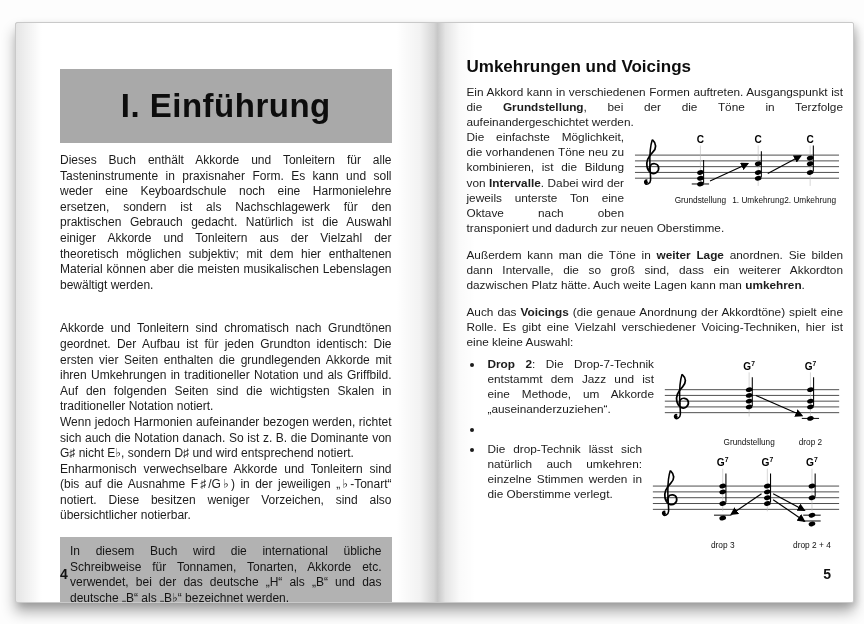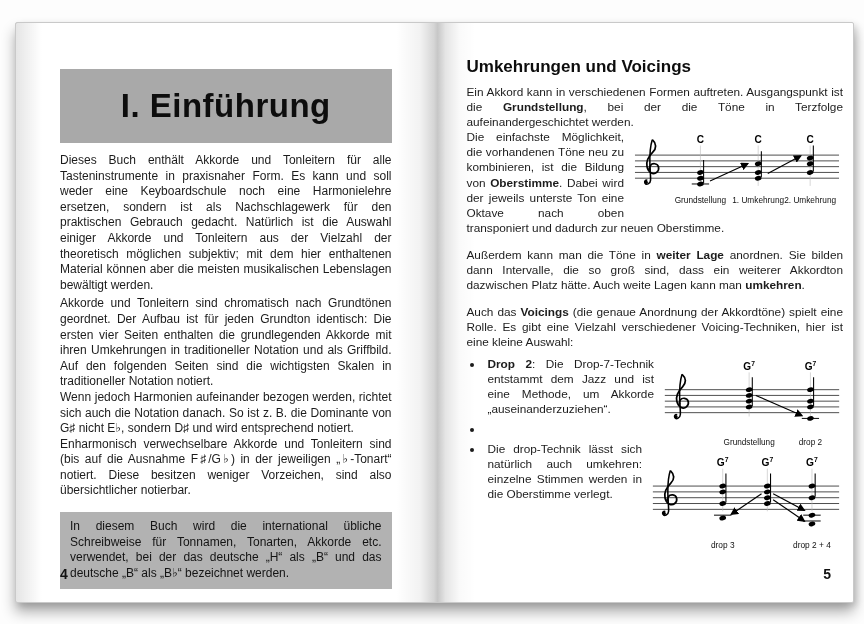--- a/index.html
+++ b/index.html
@@ -34,21 +34,21 @@
   
   .banner{
     background:#a9a9a9;
     height:74px;display:flex;align-items:center;justify-content:center;
     margin-bottom:10px;
   }
   .banner h1{
     margin:0;font-size:33px;font-weight:bold;letter-spacing:.5px;color:#0d0d0d;
   }
   .page p{margin:0;font-size:12px;line-height:15.6px;text-align:justify;}
-  .page .gap{margin-top:3px;}
+  .page .gap{margin-top:28px;}
   .b{font-weight:bold;}
   .notebox{
     background:#b2b2b2;
     margin-top:13px;padding:7px 10px 8px 10px;
   }
   .notebox p{color:#141414;}
   .pagenum{
     position:absolute;bottom:20px;font-size:14px;font-weight:bold;color:#111;
   }
   .pagenum.pn-left{left:44px;}
@@ -143,21 +143,21 @@
         </g>
         <line class="arrow" x1="82" y1="51" x2="121" y2="33" marker-end="url(#arr1)"></line>
         <line class="arrow" x1="142" y1="43" x2="176" y2="25" marker-end="url(#arr1)"></line>
         <text class="sym" x="72" y="11" text-anchor="middle"><tspan>C</tspan><tspan class="sup" dy="-4"></tspan></text>
         <text class="sym" x="132" y="11" text-anchor="middle"><tspan>C</tspan><tspan class="sup" dy="-4"></tspan></text>
         <text class="sym" x="186" y="11" text-anchor="middle"><tspan>C</tspan><tspan class="sup" dy="-4"></tspan></text>
         <text class="lbl" x="72" y="74" text-anchor="middle">Grundstellung</text>
         <text class="lbl" x="132" y="74" text-anchor="middle">1. Umkehrung</text>
         <text class="lbl" x="186" y="74" text-anchor="middle">2. Umkehrung</text>
       </svg>
-      <p><span>Die einfachste Möglichkeit, die vorhandenen Töne neu zu kombinieren, ist die Bildung von </span><span class="b">Oberstimme</span><span>. Dabei wird der jeweils unterste Ton eine Oktave nach oben transponiert und dadurch zur neuen Oberstimme.</span></p>
+      <p><span>Die einfachste Möglichkeit, die vorhandenen Töne neu zu kombinieren, ist die Bildung von </span><span class="b">Intervalle</span><span>. Dabei wird der jeweils unterste Ton eine Oktave nach oben transponiert und dadurch zur neuen Oberstimme.</span></p>
     </div>
 
     <p class="gap"><span>Außerdem kann man die Töne in </span><span class="b">weiter Lage</span><span> anordnen. Sie bilden dann Intervalle, die so groß sind, dass ein weiterer Akkordton dazwischen Platz hätte. Auch weite Lagen kann man </span><span class="b">umkehren</span><span>.</span></p>
     <p class="gap"><span>Auch das </span><span class="b">Voicings</span><span> (die genaue Anordnung der Akkordtöne) spielt eine Rolle. Es gibt eine Vielzahl verschiedener Voicing-Techniken, hier ist eine kleine Auswahl:</span></p>
 
     <ul class="voicings">
       <li>
         
         <svg class="figfloat" width="182" height="92" viewBox="0 0 190 96">
           <defs>

